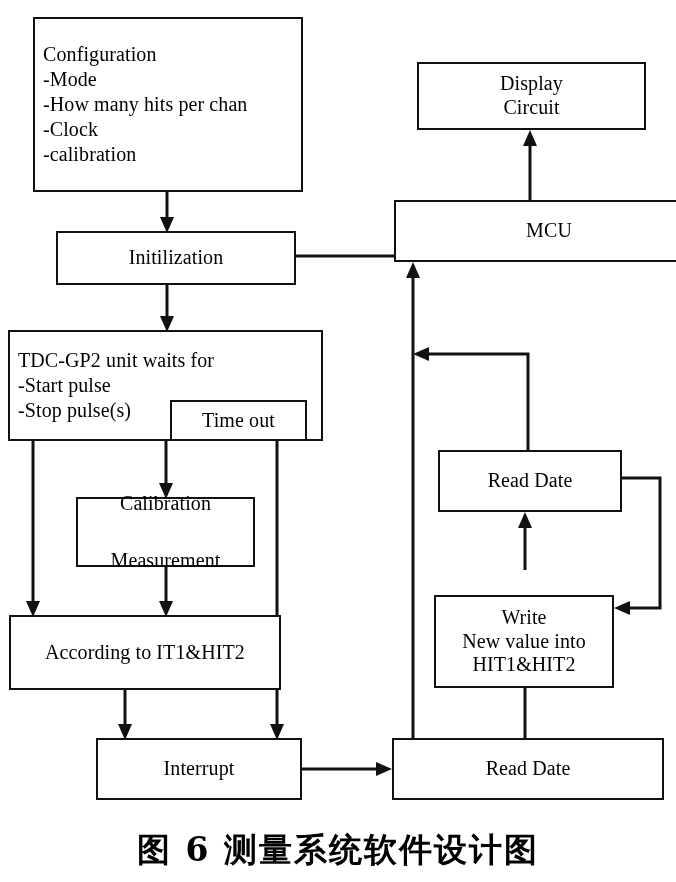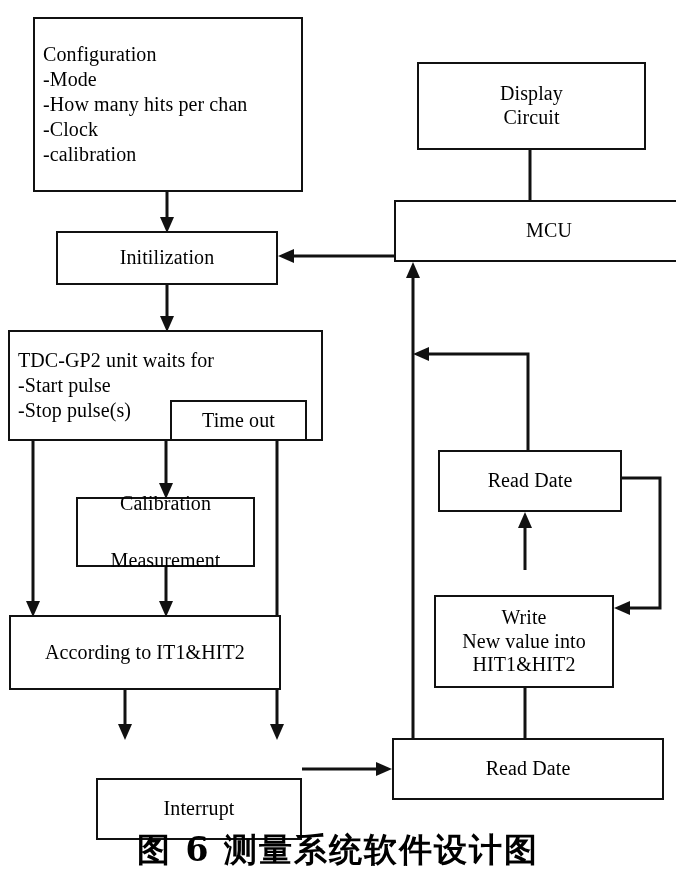--- a/index.html
+++ b/index.html
@@ -143,21 +143,21 @@
   </svg>
 
   <div class="node-box left-aligned" style="left:33px; top:17px; width:270px; height:175px; z-index:6;">
     <span class="node-line">Configuration</span>
     <span class="node-line">-Mode</span>
     <span class="node-line">-How many hits per chan</span>
     <span class="node-line">-Clock</span>
     <span class="node-line">-calibration</span>
   </div>
 
-  <div class="node-box centered" style="left:56px; top:231px; width:222px; height:54px; z-index:6;">
+  <div class="node-box centered" style="left:56px; top:231px; width:240px; height:54px; z-index:6;">
     <span class="node-line">Initilization</span>
   </div>
 
   <div class="node-box left-aligned" style="left:8px; top:330px; width:315px; height:111px; z-index:5;">
     <span class="node-line">TDC-GP2 unit waits for</span>
     <span class="node-line">-Start pulse</span>
     <span class="node-line">-Stop pulse(s)</span>
   </div>
 
   <div class="node-box centered" style="left:170px; top:400px; width:137px; height:41px; z-index:7;">
@@ -166,25 +166,25 @@
 
   <div class="node-box centered" style="left:76px; top:497px; width:179px; height:70px; z-index:6;gap:33px;">
     <span class="node-line">Calibration</span>
     <span class="node-line">Measurement</span>
   </div>
 
   <div class="node-box centered" style="left:9px; top:615px; width:272px; height:75px; z-index:6;">
     <span class="node-line">According to IT1&amp;HIT2</span>
   </div>
 
-  <div class="node-box centered" style="left:96px; top:738px; width:206px; height:62px; z-index:6;margin-top:40px;">
+  <div class="node-box centered" style="left:96px; top:738px; width:206px; height:62px; z-index:6;">
     <span class="node-line">Interrupt</span>
   </div>
 
-  <div class="node-box centered" style="left:417px; top:62px; width:229px; height:88px; z-index:6;">
+  <div class="node-box centered" style="left:417px; top:62px; width:229px; height:68px; z-index:6;">
     <span class="node-line">Display</span>
     <span class="node-line">Circuit</span>
   </div>
 
   <div class="node-box centered" style="left:394px; top:200px; width:310px; height:62px; z-index:6;">
     <span class="node-line">MCU</span>
   </div>
 
   <div class="node-box centered" style="left:438px; top:450px; width:184px; height:62px; z-index:6;">
     <span class="node-line">Read Date</span>

